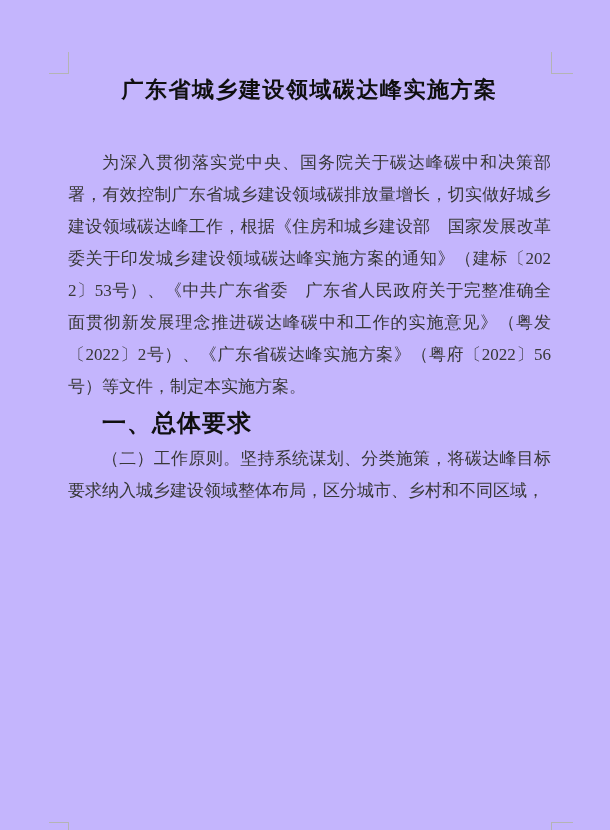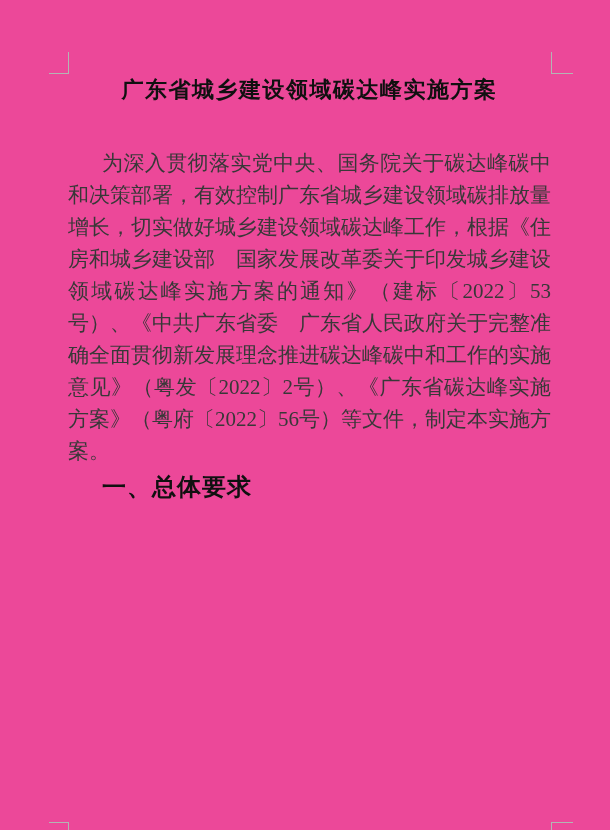--- a/index.html
+++ b/index.html
@@ -4,21 +4,21 @@
 <style>
   html, body { margin: 0; padding: 0; }
   body {
     width: 610px;
     height: 830px;
     background: #ffffff;
     position: relative;
     overflow: hidden;
     font-family: "Liberation Serif", serif;
   }
-  .page { position: absolute; inset: 0; background: #ec4899; }
+  .page { position: absolute; inset: 0; background: #c4b5fd; }
 
   
   .crop { position: absolute; }
   .crop-tl { left: 49px; top: 52px; width: 19px; height: 21px;
              border-right: 1px solid #b4b4b4; border-bottom: 1px solid #b4b4b4; }
   .crop-tr { left: 551px; top: 52px; width: 21px; height: 21px;
              border-left: 1px solid #b4b4b4; border-bottom: 1px solid #b4b4b4; }
   .crop-bl { left: 49px; top: 822px; width: 19px; height: 8px;
              border-right: 1px solid #b4b4b4; border-top: 1px solid #b4b4b4; }
   .crop-br { left: 551px; top: 822px; width: 21px; height: 8px;
@@ -35,21 +35,21 @@
     font-weight: bold;
     font-size: 22px;
     line-height: 30px;
     letter-spacing: 1.5px;
     text-align: center;
     color: #101010;
     margin: 2px 0 42px 0;
   }
   .para {
     font-family: "Liberation Serif", serif;
-    font-size: 21px;
+    font-size: 17px;
     line-height: 32px;
     color: #383838;
     text-align: justify;
     text-justify: inter-character;
     text-indent: 34px;
     margin: 0;
     word-break: break-all;
   }
   .para.spaced { margin-top: 4px; }
   .sec-heading {
@@ -74,15 +74,16 @@
   <div class="crop crop-br"></div>
 
   <div class="content">
     <h1 class="doc-title">广东省城乡建设领域碳达峰实施方案</h1>
 
     <p class="para">为深入贯彻落实党中央、国务院关于碳达峰碳中和决策部署，有效控制广东省城乡建设领域碳排放量增长，切实做好城乡建设领域碳达峰工作，根据《住房和城乡建设部　国家发展改革委关于印发城乡建设领域碳达峰实施方案的通知》（建标〔2022〕53号）、《中共广东省委　广东省人民政府关于完整准确全面贯彻新发展理念推进碳达峰碳中和工作的实施意见》（粤发〔2022〕2号）、《广东省碳达峰实施方案》（粤府〔2022〕56号）等文件，制定本实施方案。</p>
 
     <h2 class="sec-heading">一、总体要求</h2>
 
 
+    <p class="para spaced">（二）工作原则。坚持系统谋划、分类施策，将碳达峰目标要求纳入城乡建设领域整体布局，区分城市、乡村和不同区域，</p>
   </div>
 
 </div>
 
 </body></html>

